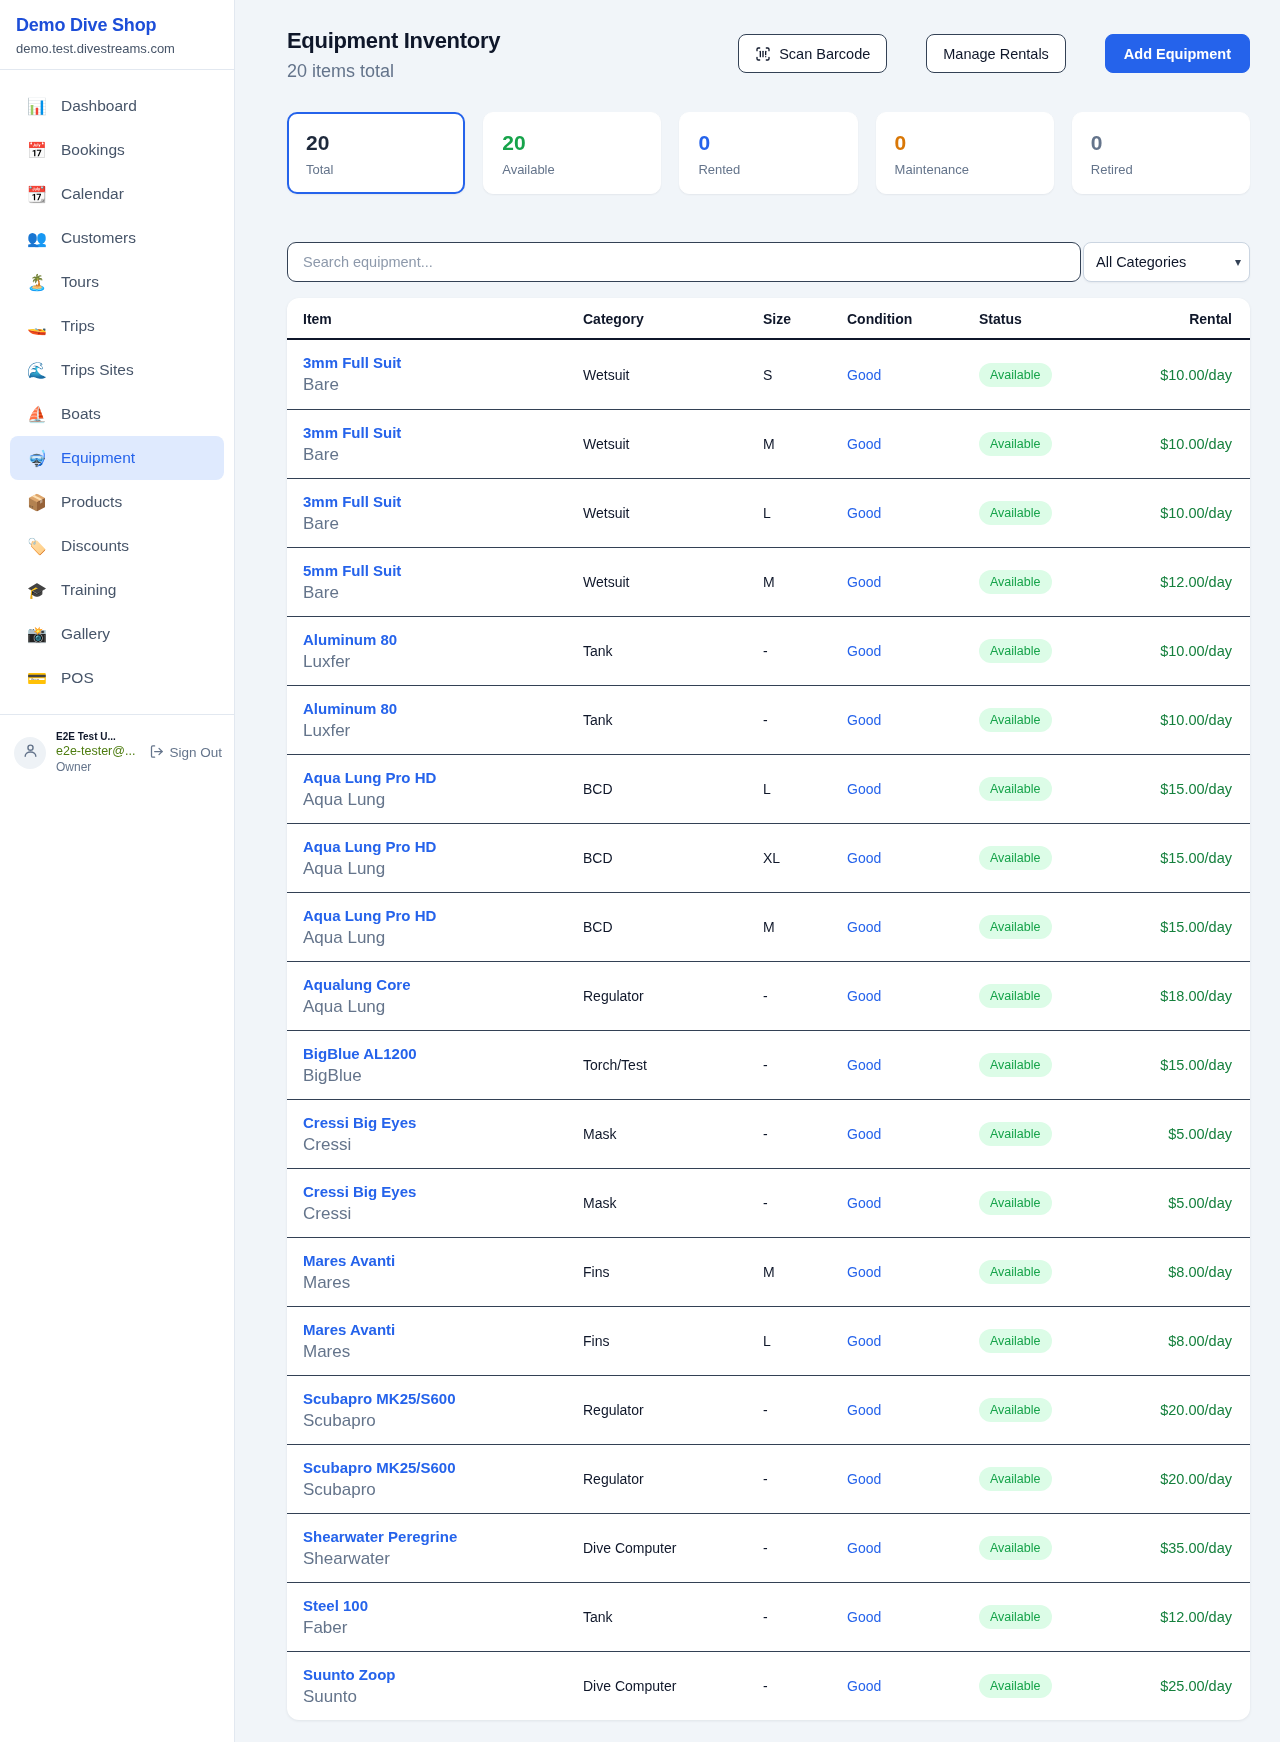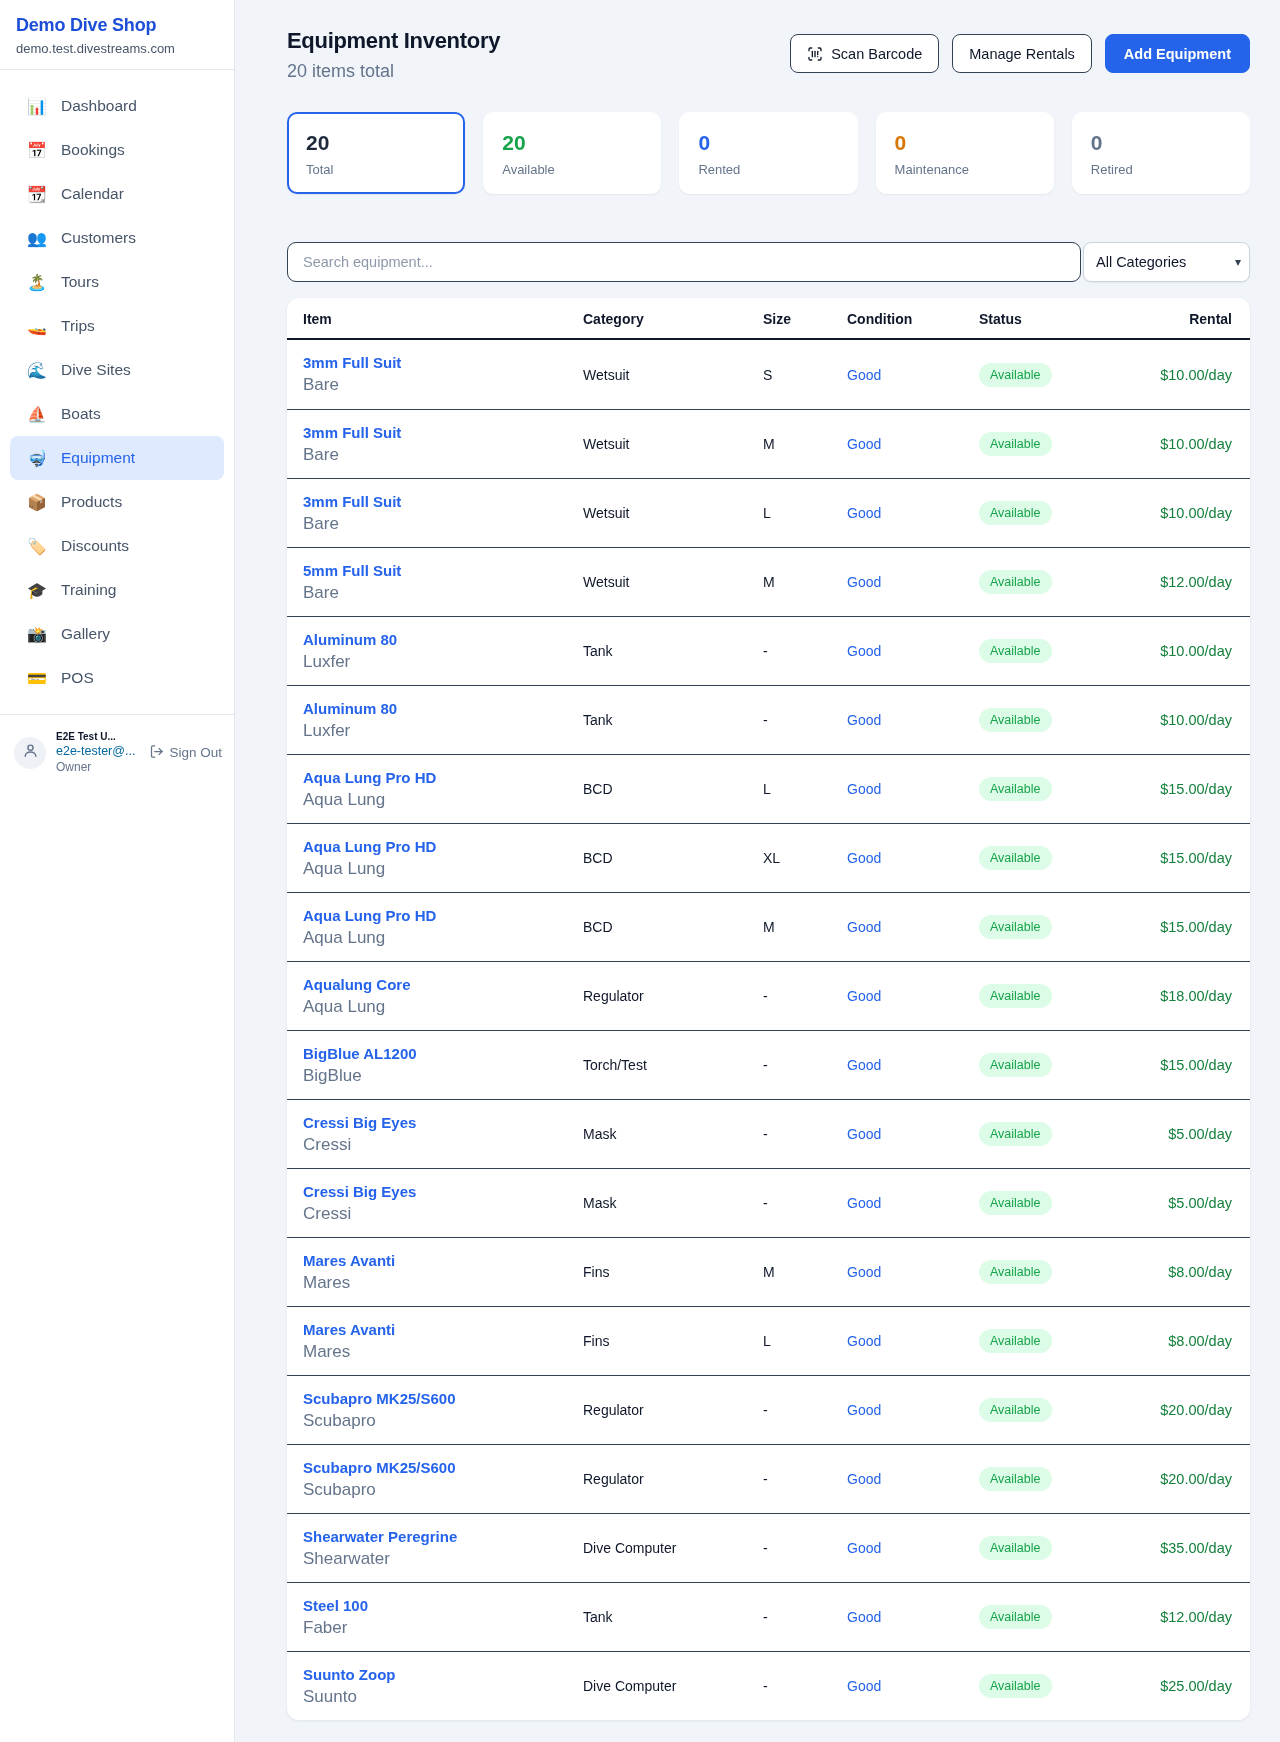--- a/index.html
+++ b/index.html
@@ -37,41 +37,41 @@
     display: flex; align-items: center; gap: 10px;
   }
   .avatar {
     width: 32px; height: 32px; border-radius: 50%;
     background: #eef2f6; color: #64748b;
     display: flex; align-items: center; justify-content: center;
     flex: 0 0 auto;
   }
   .user-meta { min-width: 0; }
   .user-name { font-size: 10px; font-weight: bold; color: #0f172a; white-space: nowrap; }
-  .user-email { font-size: 12.5px; color: #0369a1; margin-top: 2px; white-space: nowrap; }
+  .user-email { font-size: 12.5px; color: #4d7c0f; margin-top: 2px; white-space: nowrap; }
   .user-role { font-size: 12px; color: #64748b; margin-top: 2px; }
   .signout {
     margin-left: auto; display: flex; align-items: center; gap: 5px;
     color: #64748b; font-size: 13.5px; cursor: pointer; white-space: nowrap;
     padding-right: 2px;
     padding-left: 12px;
   }
 
   
   .main { margin-left: 235px; padding: 28px 30px 28px 52px; }
 
   .page-header { display: flex; justify-content: space-between; align-items: flex-start; }
   .page-title { font-size: 22px; font-weight: bold; color: #0f172a; letter-spacing: -0.3px; }
   .page-subtitle { font-size: 18px; color: #64748b; margin-top: 7px; }
   .header-actions { display: flex; gap: 13px; padding-top: 6px; }
   .btn {
     height: 39px; border-radius: 8px; padding: 0 16px;
     background: #ffffff; border: 1px solid #334155;
     font-family: inherit; font-size: 14.5px; font-weight: 500; color: #0f172a;
-    display: inline-flex; align-items: center; gap: 8px; cursor: pointer; white-space: nowrap;
+    display: inline-flex; align-items: center; gap: 8px; cursor: pointer; white-space: nowrap; margin-left: 26px;
   }
   .btn-primary { background: #2563eb; border-color: #2563eb; color: #ffffff; font-weight: 600; padding: 0 18px; }
   .btn svg { display: block; }
 
   
   .stats { display: flex; gap: 18px; margin-top: 30px; }
   .stat-card {
     flex: 1 1 0; background: #ffffff; border: 1px solid #ffffff; border-radius: 10px;
     padding: 15px 18px; height: 82px; cursor: pointer; text-align: left;
     box-shadow: 0 1px 2px rgba(15,23,42,0.06);
@@ -168,21 +168,21 @@
         <span class="nav-label">Tours</span>
       </div>
 
       <div class="nav-item">
         <span class="nav-icon">🚤</span>
         <span class="nav-label">Trips</span>
       </div>
 
       <div class="nav-item">
         <span class="nav-icon">🌊</span>
-        <span class="nav-label">Dive Sites</span>
+        <span class="nav-label">Trips Sites</span>
       </div>
 
       <div class="nav-item">
         <span class="nav-icon">⛵</span>
         <span class="nav-label">Boats</span>
       </div>
 
       <div class="nav-item active">
         <span class="nav-icon">🤿</span>
         <span class="nav-label">Equipment</span>

